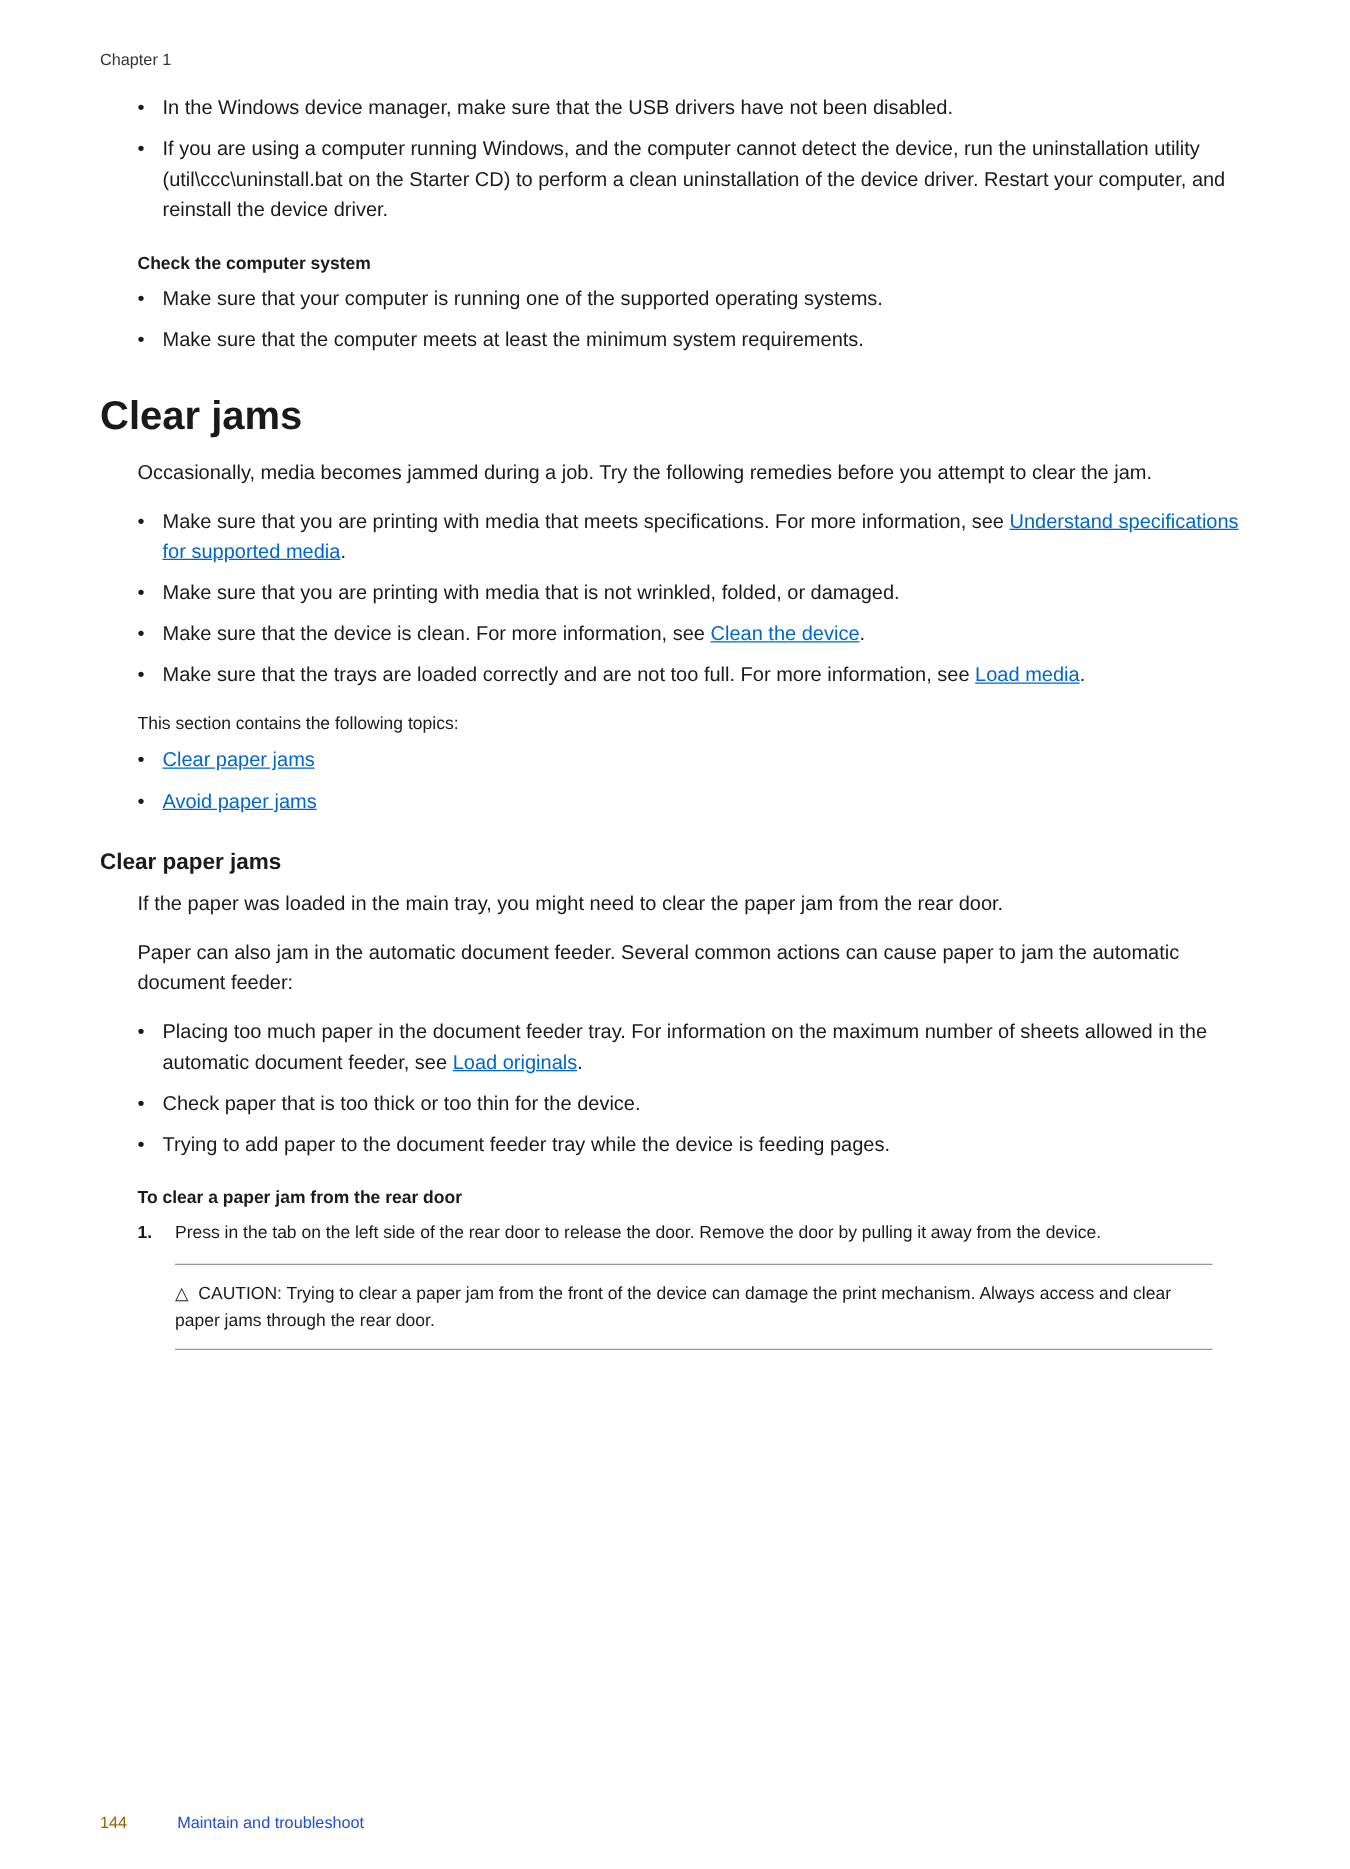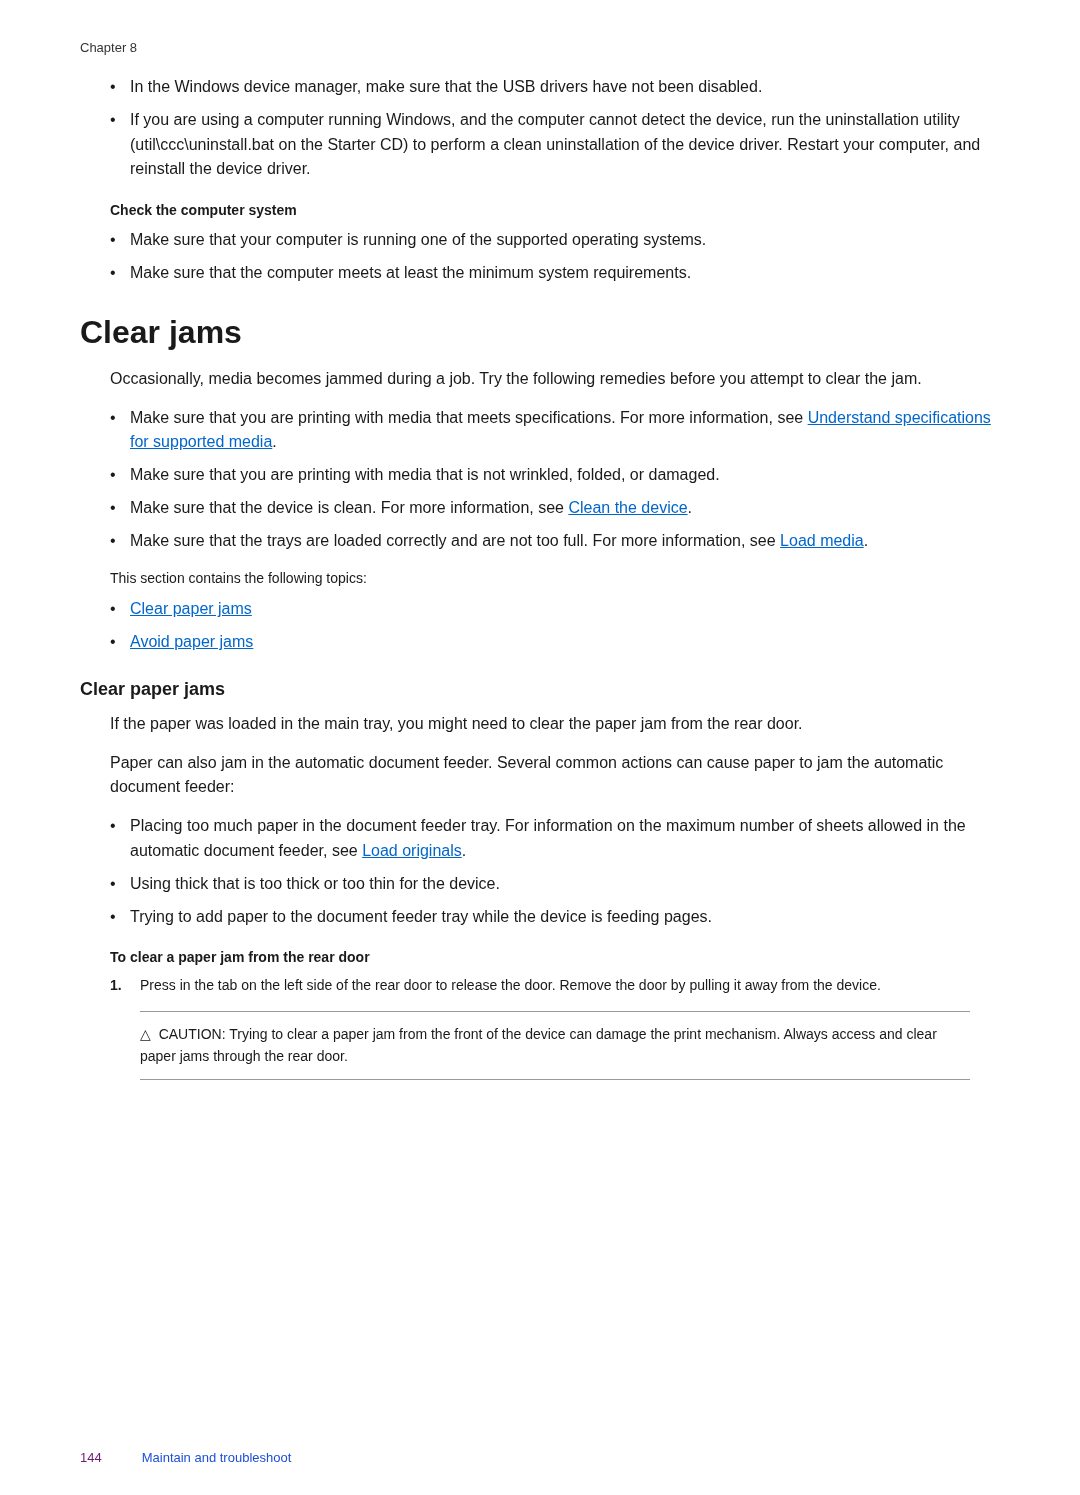--- a/index.html
+++ b/index.html
@@ -129,33 +129,33 @@
       bottom: 30px;
       left: 80px;
       right: 80px;
       font-size: 13px;
       color: #444;
       display: flex;
       gap: 40px;
     }
 
     .footer-page {
-      color: #701a75;
+      color: #a16207;
     }
 
     .footer-section {
       color: #1d4ed8;
     }
   </style>
 </head>
 <body>
 
 <div class="page">
 
-  <div class="chapter-label">Chapter 8</div>
+  <div class="chapter-label">Chapter 1</div>
 
   <ul class="bullet-list">
     <li>In the Windows device manager, make sure that the USB drivers have not been disabled.</li>
     <li>If you are using a computer running Windows, and the computer cannot detect the device, run the uninstallation utility (util\ccc\uninstall.bat on the Starter CD) to perform a clean uninstallation of the device driver. Restart your computer, and reinstall the device driver.</li>
   </ul>
 
   <div class="section-heading">Check the computer system</div>
   <ul class="bullet-list">
     <li>Make sure that your computer is running one of the supported operating systems.</li>
     <li>Make sure that the computer meets at least the minimum system requirements.</li>
@@ -194,21 +194,21 @@
   <h2 class="sub-heading">Clear paper jams</h2>
 
   <p class="intro-paragraph">If the paper was loaded in the main tray, you might need to clear the paper jam from the rear door.</p>
   <p class="intro-paragraph">Paper can also jam in the automatic document feeder. Several common actions can cause paper to jam the automatic document feeder:</p>
 
   <ul class="bullet-list">
     <li>
       Placing too much paper in the document feeder tray. For information on the maximum number of sheets allowed in the automatic document feeder, see <a href="#">Load originals</a>.
     </li>
     <li>
-      Using thick that is too thick or too thin for the device.
+      Check paper that is too thick or too thin for the device.
     </li>
     <li>
       Trying to add paper to the document feeder tray while the device is feeding pages.
     </li>
   </ul>
 
   <div class="section-heading">To clear a paper jam from the rear door</div>
 
   <ol class="numbered-list">
     <li>

